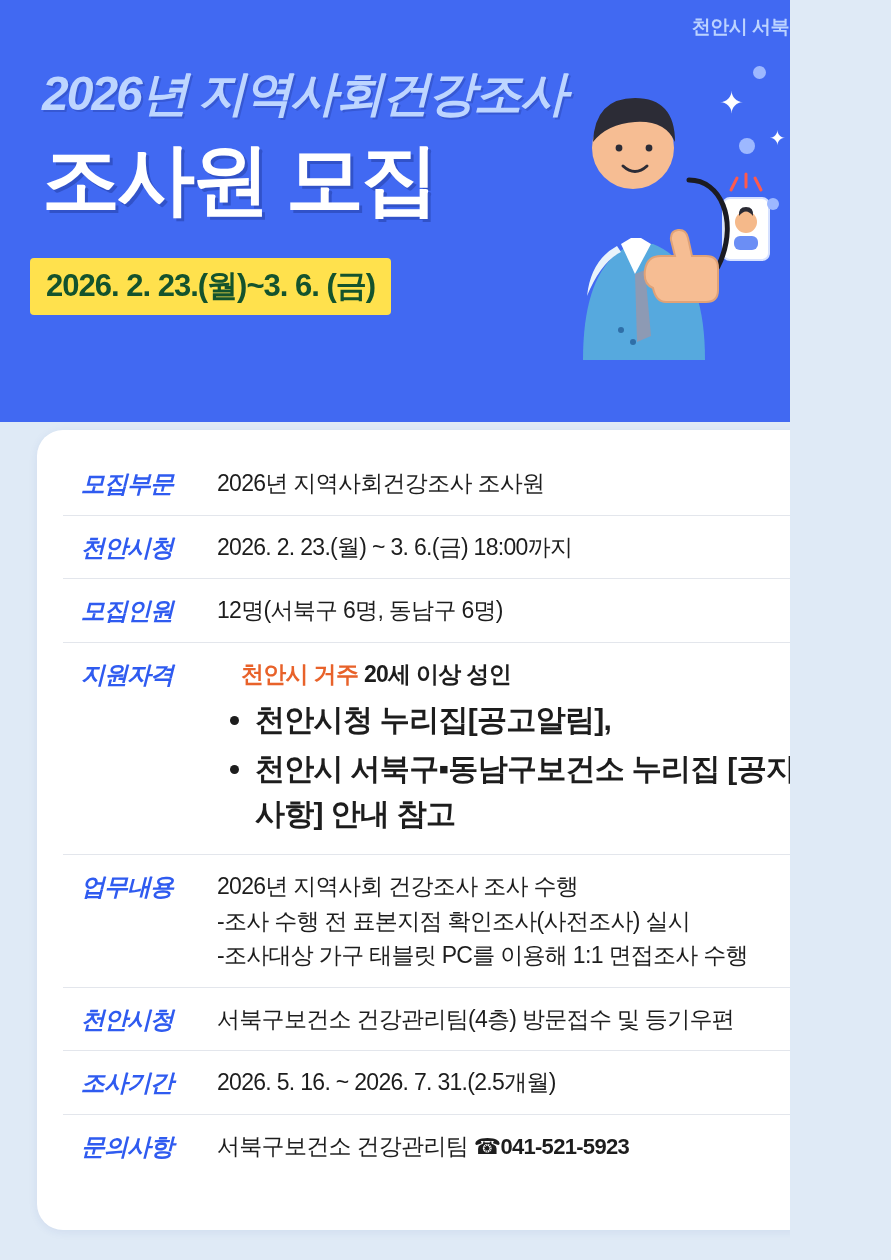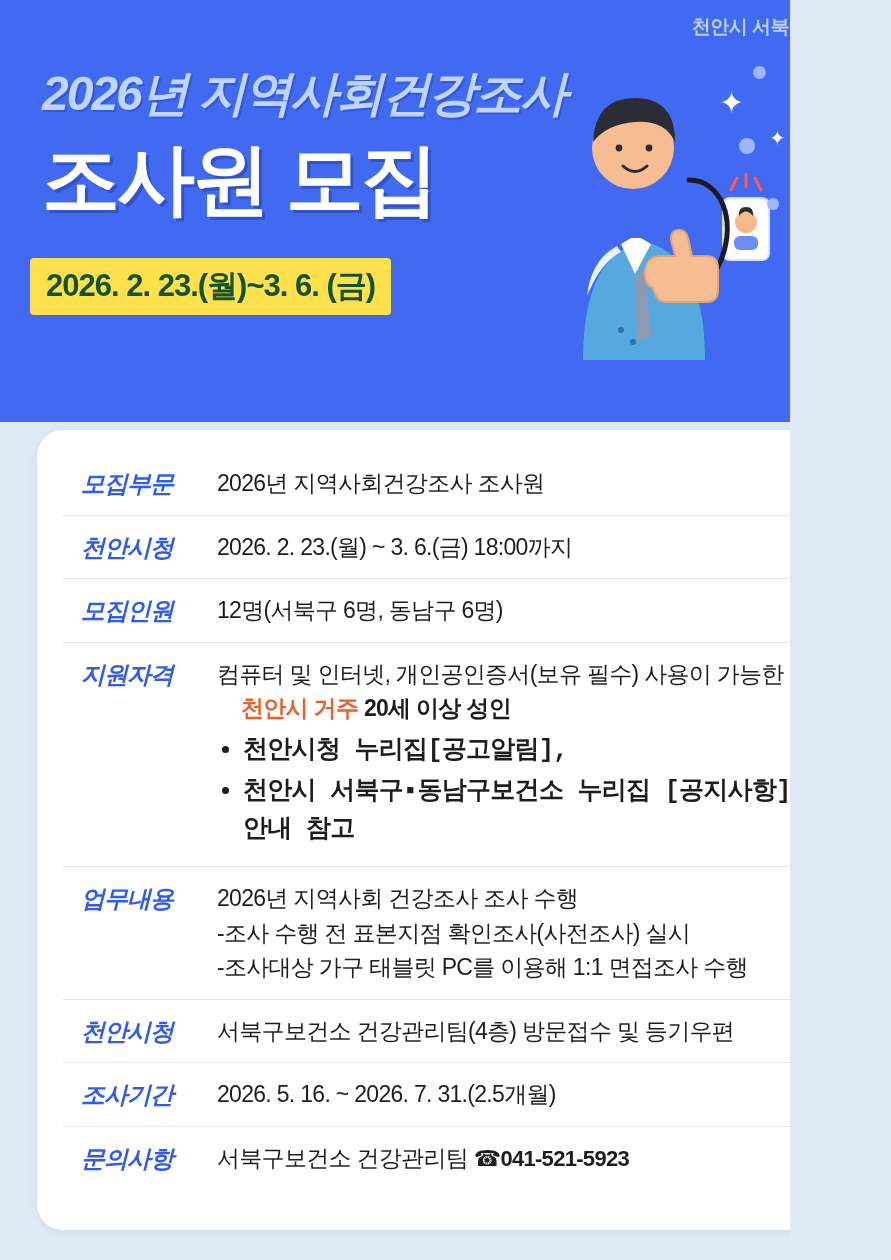--- a/index.html
+++ b/index.html
@@ -139,25 +139,24 @@
     letter-spacing: -0.7px;
     padding-left: 4px;
   }
   .row-body .strong { font-weight: bold; }
   .hl { color: #e8622a; font-weight: bold; margin-left: 24px; }
   ul.bullets {
     margin: 6px 0 0 0;
     padding-left: 26px;
   }
   ul.bullets li {
-    margin: 4px 0;
-    font-size: 25px;
+    margin: 4px 12px;
+    font-size: 30px;
     font-weight: bold;
     letter-spacing: -0.7px;
-    font-family: Liberation Mono, monospace;
   }
   .line { display: block; }
   .phone-glyph { font-size: 22px; }
 </style>
 </head>
 <body>
 
 <div class="poster">
 
   <div class="header">
@@ -223,21 +222,20 @@
     </div>
 
     <div class="row">
       <div class="row-label">모집인원</div>
       <div class="row-body">12명(서북구 6명, 동남구 6명)</div>
     </div>
 
     <div class="row">
       <div class="row-label">지원자격</div>
       <div class="row-body">
-        <span class="line">컴퓨터 및 인터넷, 개인공인증서(보유 필수) 사용이 가능한</span>
         <span class="line">
           <span class="hl">천안시 거주</span><span class="strong"> 20세 이상 성인</span>
         </span>
         <ul class="bullets">
           <li>천안시청 누리집[공고알림],</li>
           <li>천안시 서북구▪동남구보건소 누리집 [공지사항] 안내 참고</li>
         </ul>
       </div>
     </div>
 

